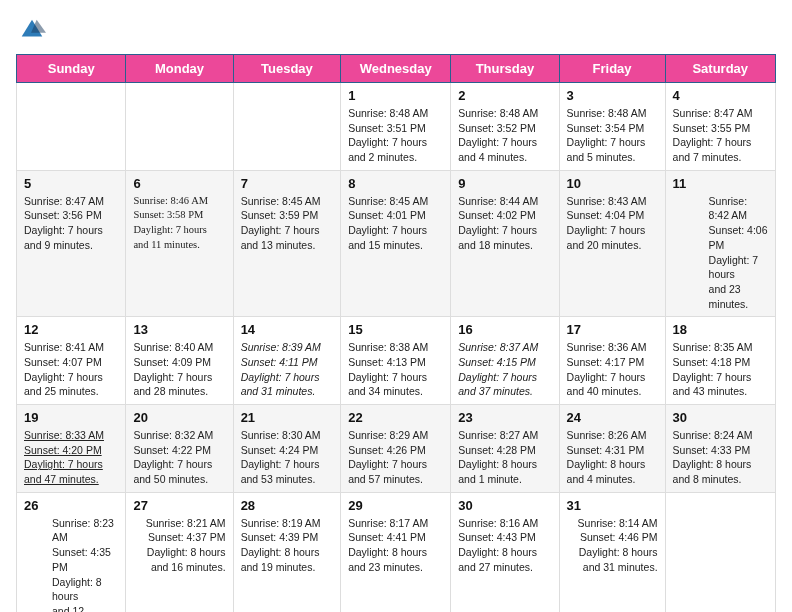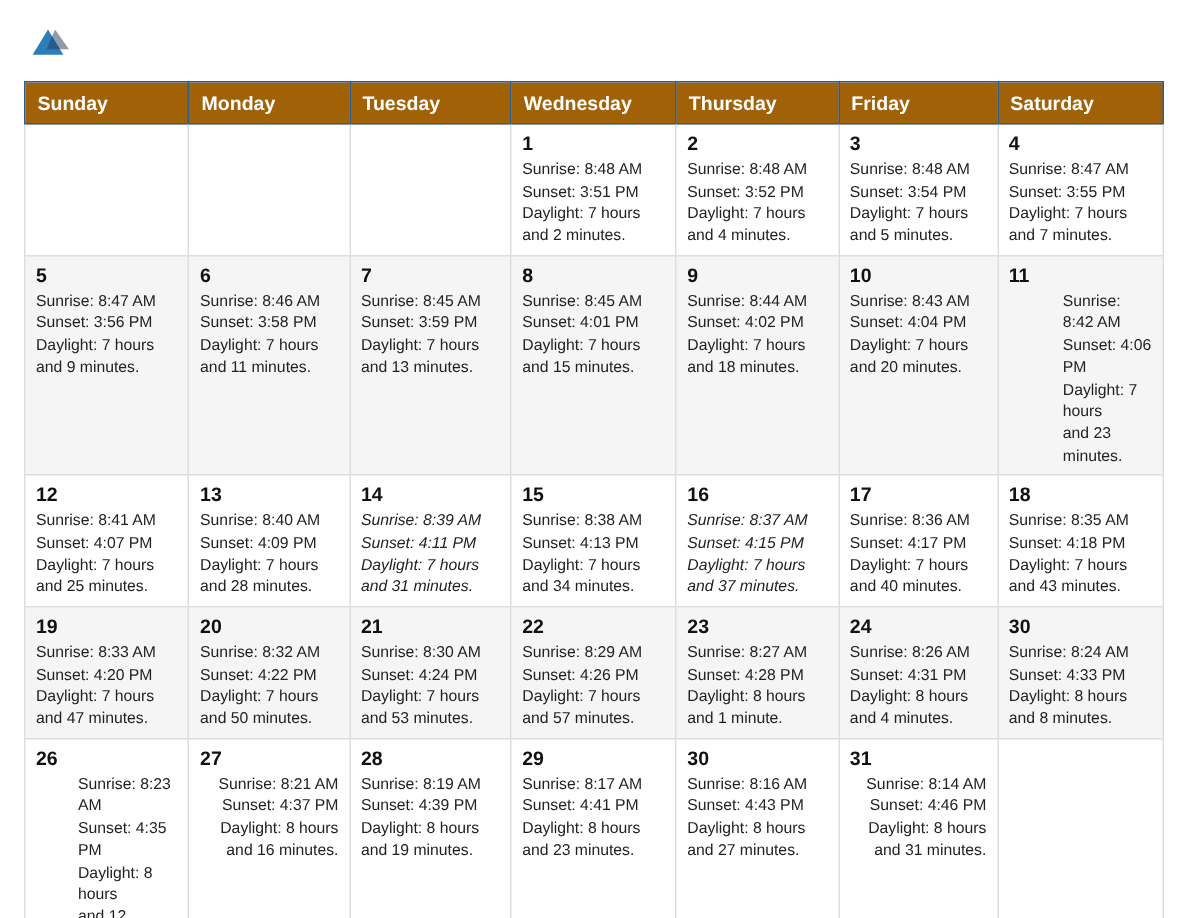--- a/index.html
+++ b/index.html
@@ -43,23 +43,23 @@
     .location {
       font-size: 16px;
       color: #333;
     }
     .calendar {
       width: 100%;
       border-collapse: collapse;
       border: 1px solid #ccc;
     }
     .calendar th {
-      background-color: #a16207;
+      background-color: #ec4899;
       color: #fff;
-      text-align: left;
+      text-align: center;
       padding: 6px 8px;
       font-size: 13px;
       border: 1px solid #2a5f8f;
     }
     .calendar td {
       vertical-align: top;
       padding: 5px 7px;
       border: 1px solid #ddd;
       width: 113px;
       min-height: 80px;
@@ -155,21 +155,21 @@
       <tr>
         <td>
           <div class="day-number">5</div>
           <div class="day-info" style="white-space: pre-line;">Sunrise: 8:47 AM
 Sunset: 3:56 PM
 Daylight: 7 hours
 and 9 minutes.</div>
         </td>
         <td>
           <div class="day-number">6</div>
-          <div class="day-info" style="white-space: pre-line;">Sunrise: 8:46 AM
+          <div class="day-info" style="white-space: pre-line; font-family: Liberation Serif, serif;">Sunrise: 8:46 AM
 Sunset: 3:58 PM
 Daylight: 7 hours
 and 11 minutes.</div>
         </td>
         <td>
           <div class="day-number">7</div>
           <div class="day-info" style="white-space: pre-line;">Sunrise: 8:45 AM
 Sunset: 3:59 PM
 Daylight: 7 hours
 and 13 minutes.</div>
@@ -250,21 +250,21 @@
           <div class="day-number">18</div>
           <div class="day-info" style="white-space: pre-line;">Sunrise: 8:35 AM
 Sunset: 4:18 PM
 Daylight: 7 hours
 and 43 minutes.</div>
         </td>
       </tr>
       <tr>
         <td>
           <div class="day-number">19</div>
-          <div class="day-info" style="white-space: pre-line;">Sunrise: 8:33 AM
+          <div class="day-info" style="white-space: pre-line; text-decoration: underline;">Sunrise: 8:33 AM
 Sunset: 4:20 PM
 Daylight: 7 hours
 and 47 minutes.</div>
         </td>
         <td>
           <div class="day-number">20</div>
           <div class="day-info" style="white-space: pre-line;">Sunrise: 8:32 AM
 Sunset: 4:22 PM
 Daylight: 7 hours
 and 50 minutes.</div>

